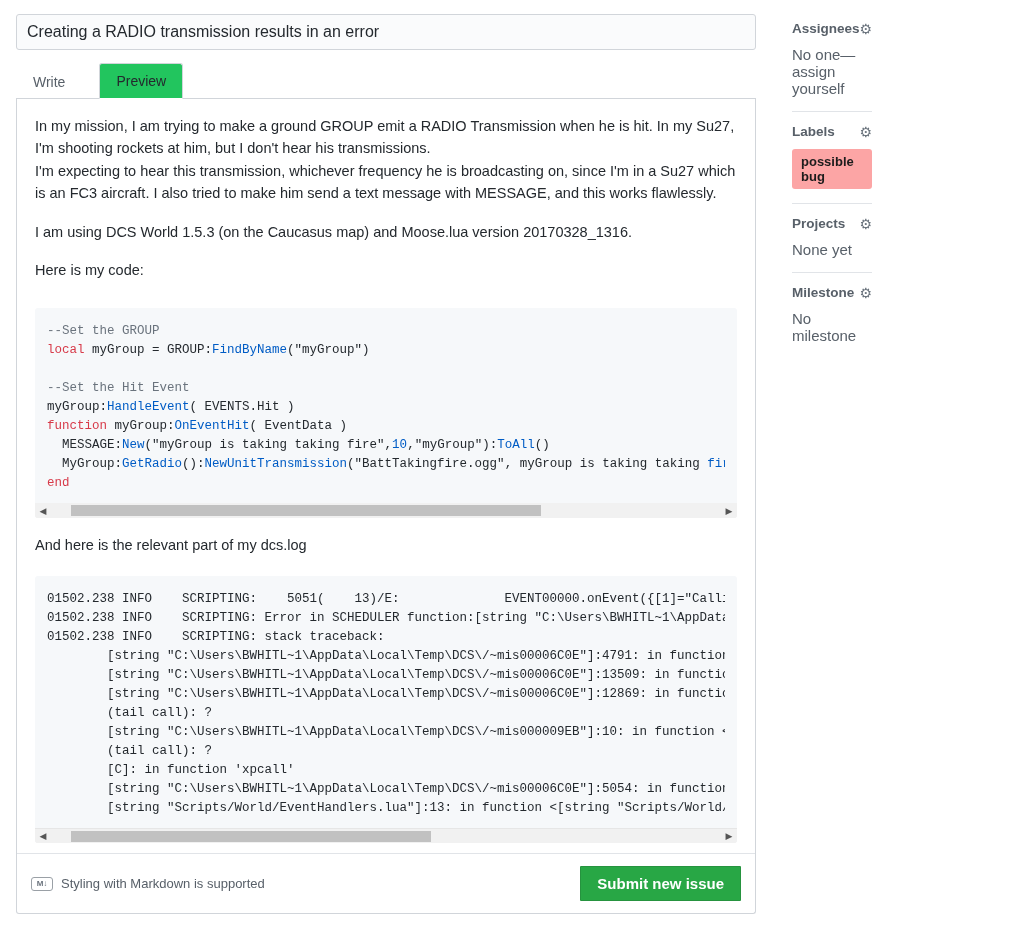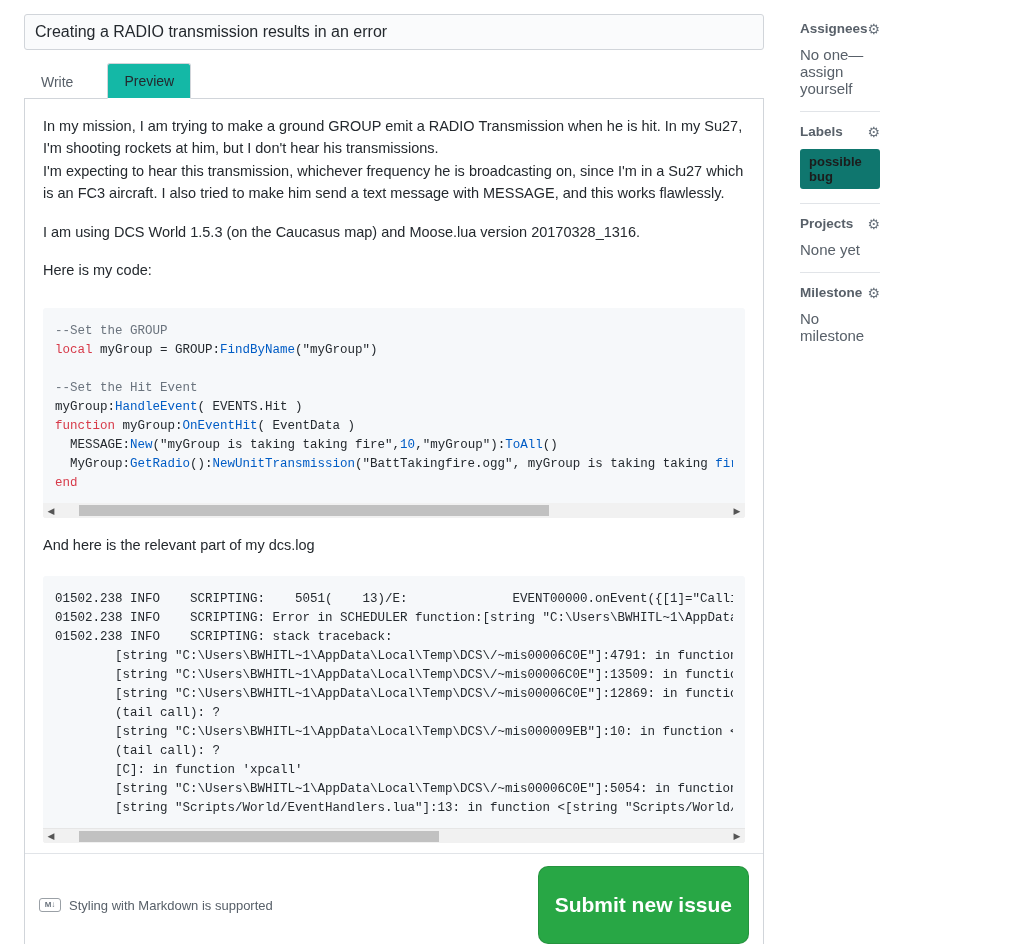--- a/index.html
+++ b/index.html
@@ -10,21 +10,20 @@
     font-family: "Liberation Sans", sans-serif;
     font-size: 14px;
     color: #24292e;
   }
   .page {
     position: relative;
     width: 887px;
     height: 944px;
     display: flex;
     align-items: flex-start;
-    margin-left: 8px;
   }
 
   
   .main-col {
     width: 768px;
     padding: 14px 12px 0 16px;
   }
 
   .title-input {
     width: 100%;
@@ -52,21 +51,21 @@
     font-size: 14px;
     color: #586069;
     cursor: pointer;
     border: 1px solid transparent;
     border-bottom: none;
     margin-bottom: -1px;
     line-height: 18px;
     background: transparent;
   }
   .tab.active {
-    background: #14b8a6;
+    background: #22c55e;
     border: 1px solid #d1d5da;
     border-bottom: 1px solid #ffffff;
     border-radius: 3px 3px 0 0;
     color: #24292e;
   }
 
   .body-area {
     border: 1px solid #d1d5da;
     border-top: none;
     border-radius: 0 0 3px 3px;
@@ -178,24 +177,24 @@
     font-size: 8px;
     font-weight: bold;
     color: #6a737d;
     font-family: "Liberation Sans", sans-serif;
     line-height: 1;
   }
   .submit-btn {
     background: #28a745;
     border: 1px solid rgba(27,31,35,0.15);
     color: #fff;
-    font-size: 21px;
+    font-size: 15px;
     font-weight: bold;
-    padding: 26px 16px;
-    border-radius: 10px;
+    padding: 8px 16px;
+    border-radius: 1px;
     cursor: pointer;
     font-family: "Liberation Sans", sans-serif;
   }
 
   
   .sidebar {
     width: 240px;
     padding: 21px 16px 0 16px;
     margin-left: 8px;
   }
@@ -220,21 +219,21 @@
     cursor: pointer;
     line-height: 1;
     font-size: 14px;
   }
   .sb-text {
     font-size: 15px;
     color: #586069;
   }
   .label-chip {
     display: block;
-    background: #0f766e;
+    background: #fca5a5;
     color: #1c1c1c;
     font-size: 13px;
     font-weight: bold;
     padding: 5px 9px;
     border-radius: 3px;
   }
 </style>
 </head>
 <body>
 

